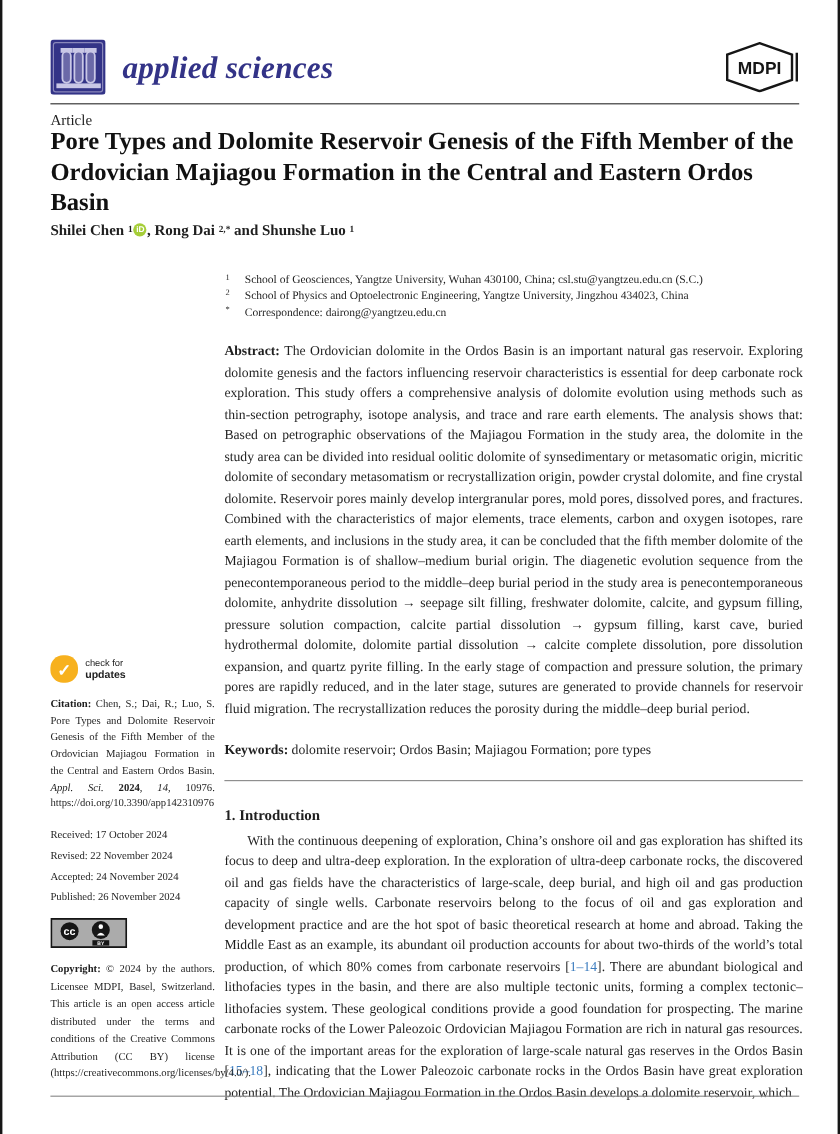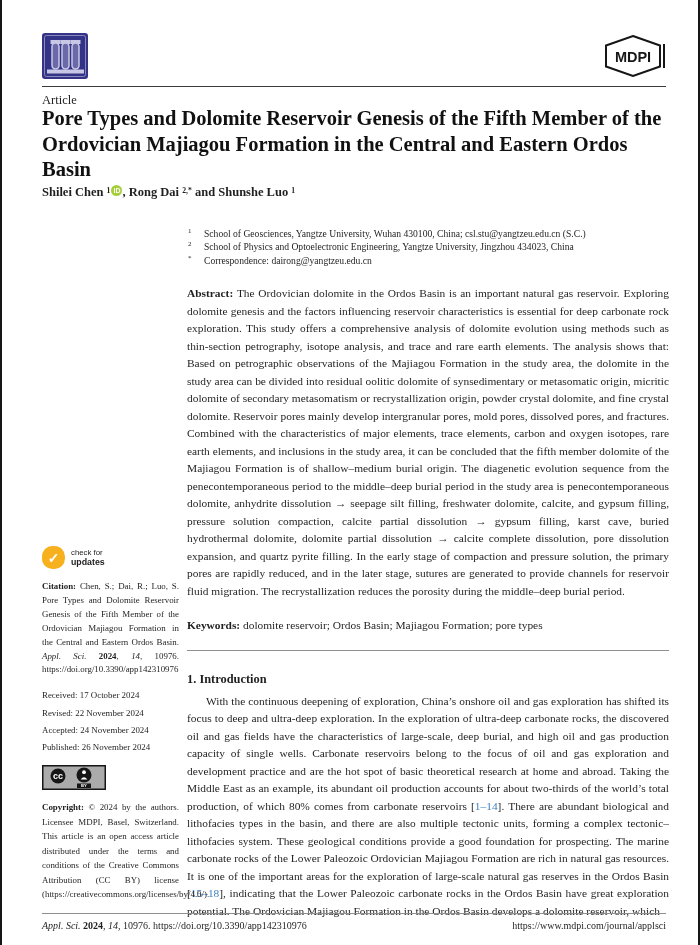--- a/index.html
+++ b/index.html
@@ -60,20 +60,21 @@
       <rect x="2.5" y="2.5" width="41" height="41" rx="2" fill="none" stroke="#8a88bb" stroke-width="1"></rect>
       <rect x="8.5" y="7" width="10" height="4" fill="#c9c7e6"></rect>
       <rect x="18.5" y="7" width="10" height="4" fill="#c9c7e6"></rect>
       <rect x="28.5" y="7" width="10" height="4" fill="#c9c7e6"></rect>
       <rect x="10" y="10" width="7" height="26" rx="3.5" fill="#6b69a8" stroke="#c9c7e6" stroke-width="1.5"></rect>
       <rect x="20" y="10" width="7" height="26" rx="3.5" fill="#6b69a8" stroke="#c9c7e6" stroke-width="1.5"></rect>
       <rect x="30" y="10" width="7" height="26" rx="3.5" fill="#6b69a8" stroke="#c9c7e6" stroke-width="1.5"></rect>
       <rect x="5" y="36.5" width="37" height="4" fill="#c9c7e6"></rect>
     </svg>
   </div>
+  <div class="journal-name">applied sciences</div>
   <div class="mdpi-logo">
     <svg width="68" height="42" viewBox="0 0 68 42">
       <polygon points="33,1 60,10.5 60,31.5 33,41 6,31.5 6,10.5" fill="#ffffff" stroke="#161616" stroke-width="2"></polygon>
       <line x1="64" y1="9" x2="64" y2="33" stroke="#161616" stroke-width="2"></line>
       <text x="33" y="26.5" text-anchor="middle" font-family="Liberation Sans, sans-serif" font-size="14.5" font-weight="bold" fill="#161616">MDPI</text>
     </svg>
   </div>
   <div class="header-rule"></div>
 
   <div class="article-type">Article</div>
@@ -130,18 +131,14 @@
         <path d="M38.6 14.5 q3.4 -4.6 6.8 0 z" fill="#ffffff"></path>
         <rect x="35" y="18.5" width="14" height="4.5" fill="#161616"></rect>
         <text x="42" y="22.2" text-anchor="middle" font-family="Liberation Sans, sans-serif" font-size="4.2" font-weight="bold" fill="#ffffff">BY</text>
       </svg>
     </div>
 
     <div class="copyright-block"><span class="b">Copyright: </span><span class="">© 2024 by the authors. Licensee MDPI, Basel, Switzerland. This article is an open access article distributed under the terms and conditions of the Creative Commons Attribution (CC BY) license (https://creativecommons.org/licenses/by/4.0/).</span></div>
   </div>
 
   <div class="footer-rule"></div>
-  <div class="footer">
-    <span><span class="i">Appl. Sci. </span><span class="b">2024</span><span class="">, </span><span class="i">14</span><span class="">, 10976. https://doi.org/10.3390/app142310976</span></span>
-    <span>https://www.mdpi.com/journal/applsci</span>
-  </div>
 
 </div>
 
 </body></html>

